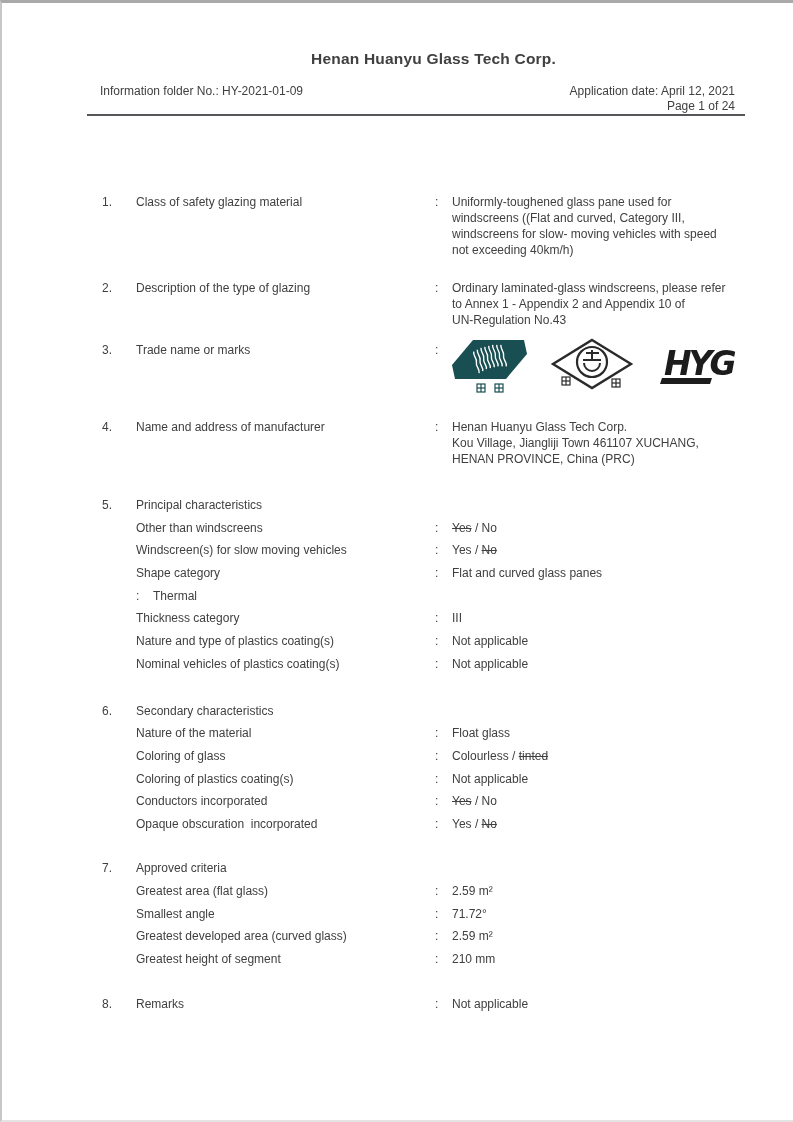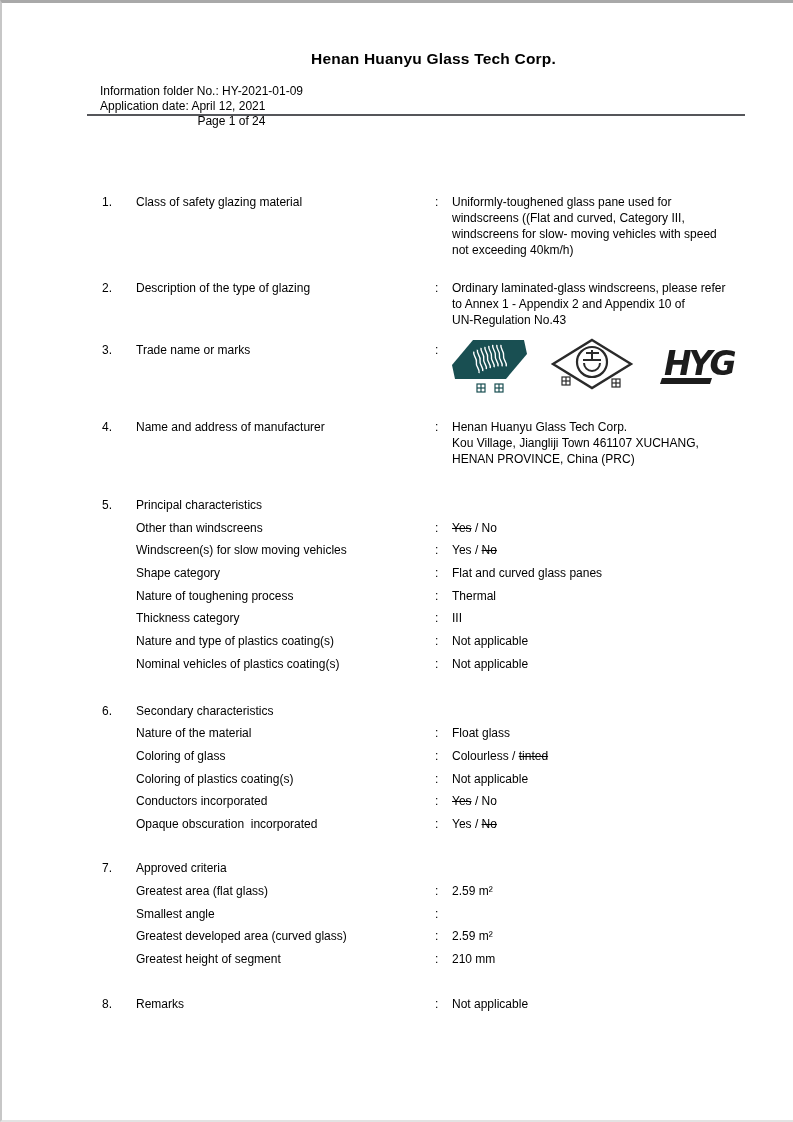--- a/index.html
+++ b/index.html
@@ -5,30 +5,30 @@
   html,body{margin:0;padding:0;background:#ffffff;}
   .page{
     position:relative;
     width:793px;height:1122px;
     background:#ffffff;
     box-sizing:border-box;
     border-top:3px solid #a9a9a9;
     border-left:2px solid #c7c7c7;
     border-bottom:2px solid #e3e3e3;
     font-family:"Liberation Sans", sans-serif;
-    color:#000000;
+    color:#404040;
     overflow:hidden;
   }
   .center-band{position:absolute;left:120px;right:48px;text-align:center;}
   .company{top:47px;font-size:15.5px;font-weight:bold;letter-spacing:0.2px;}
   .doc-title{top:145px;font-size:12.5px;font-weight:bold;letter-spacing:0.4px;}
   .meta{
     position:absolute;top:81px;left:98px;right:58px;
     display:flex;justify-content:space-between;align-items:flex-start;
-    font-size:12px;line-height:15px;flex-direction:column;
+    font-size:12px;line-height:15px;
   }
   .meta-right{text-align:right;}
   .rule{position:absolute;top:111px;left:85px;right:48px;height:2px;background:#55565a;}
   .row{
     position:absolute;left:100px;right:48px;
     display:flex;align-items:flex-start;
     font-size:12px;line-height:16px;
   }
   .num{width:34px;flex:none;}
   .label{width:299px;flex:none;white-space:pre-wrap;}
@@ -166,21 +166,20 @@
     <span class="value"><span>Yes / </span><span class="strike">No</span><span></span></span>
   </div>
   <div class="row" style="top:562px">
     <span class="num"></span>
     <span class="label">Shape category</span>
     <span class="colon">:</span>
     <span class="value">Flat and curved glass panes</span>
   </div>
   <div class="row" style="top:585px">
     <span class="num"></span>
-    <span class="label">Nature of toughening process</span>
     <span class="colon">:</span>
     <span class="value">Thermal</span>
   </div>
   <div class="row" style="top:607px">
     <span class="num"></span>
     <span class="label">Thickness category</span>
     <span class="colon">:</span>
     <span class="value">III</span>
   </div>
   <div class="row" style="top:630px">
@@ -238,20 +237,21 @@
   <div class="row" style="top:880px">
     <span class="num"></span>
     <span class="label">Greatest area (flat glass)</span>
     <span class="colon">:</span>
     <span class="value"><span class="underline">2.59 m²</span></span>
   </div>
   <div class="row" style="top:903px">
     <span class="num"></span>
     <span class="label">Smallest angle</span>
     <span class="colon">:</span>
+    <span class="value">71.72°</span>
   </div>
   <div class="row" style="top:925px">
     <span class="num"></span>
     <span class="label">Greatest developed area (curved glass)</span>
     <span class="colon">:</span>
     <span class="value"><span class="underline">2.59 m²</span></span>
   </div>
   <div class="row" style="top:948px">
     <span class="num"></span>
     <span class="label">Greatest height of segment</span>

